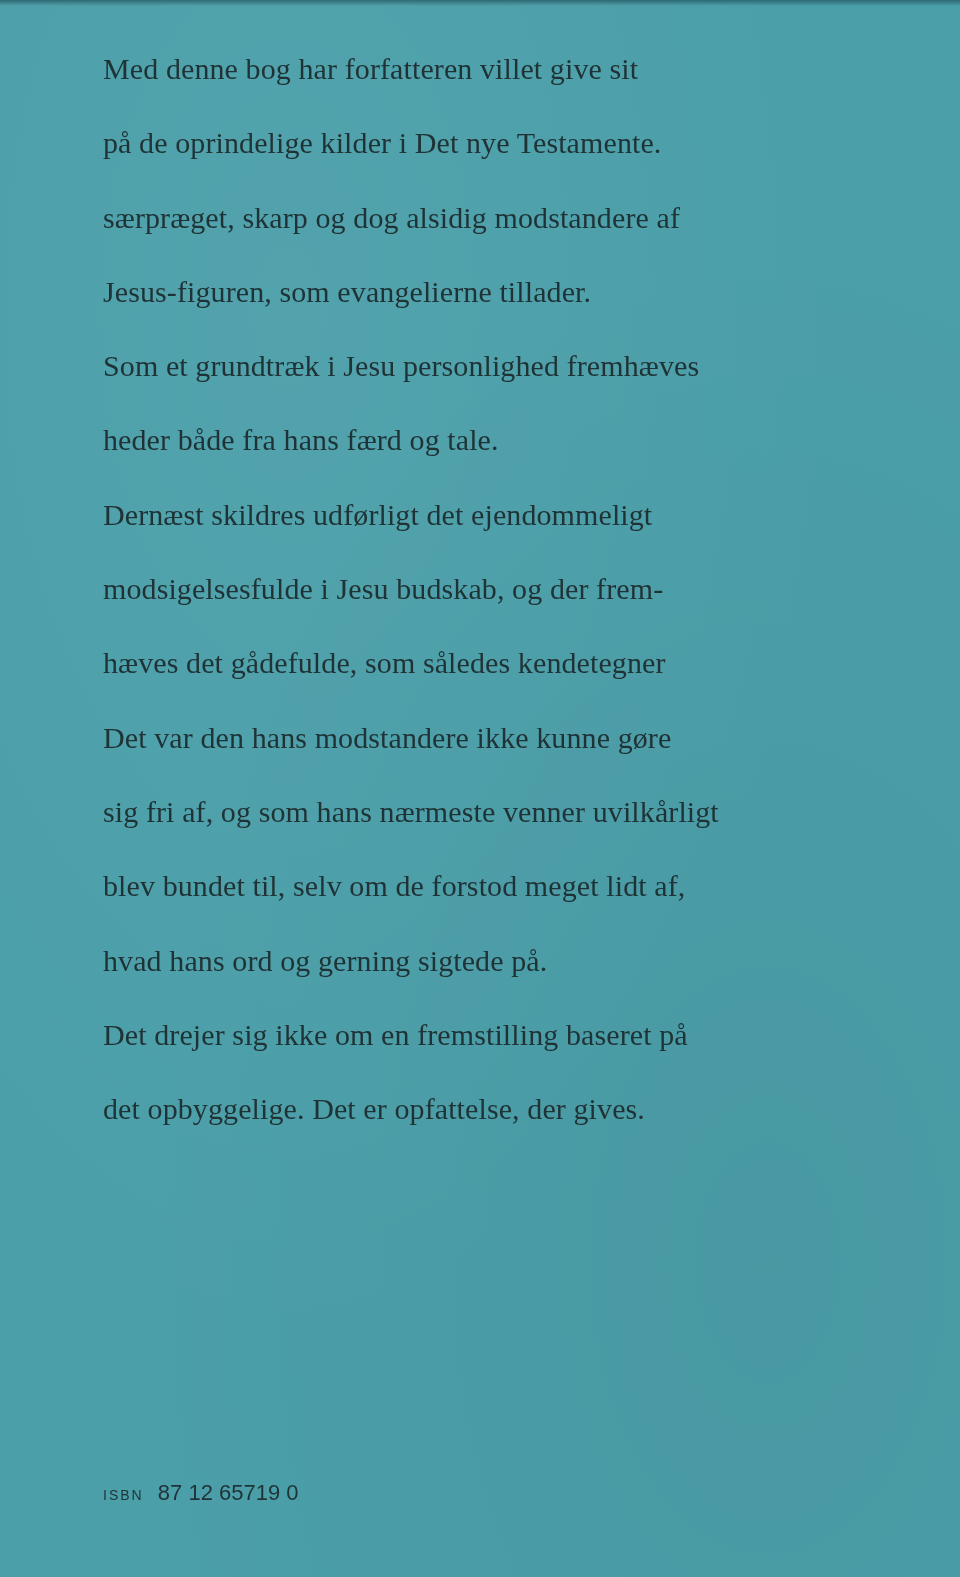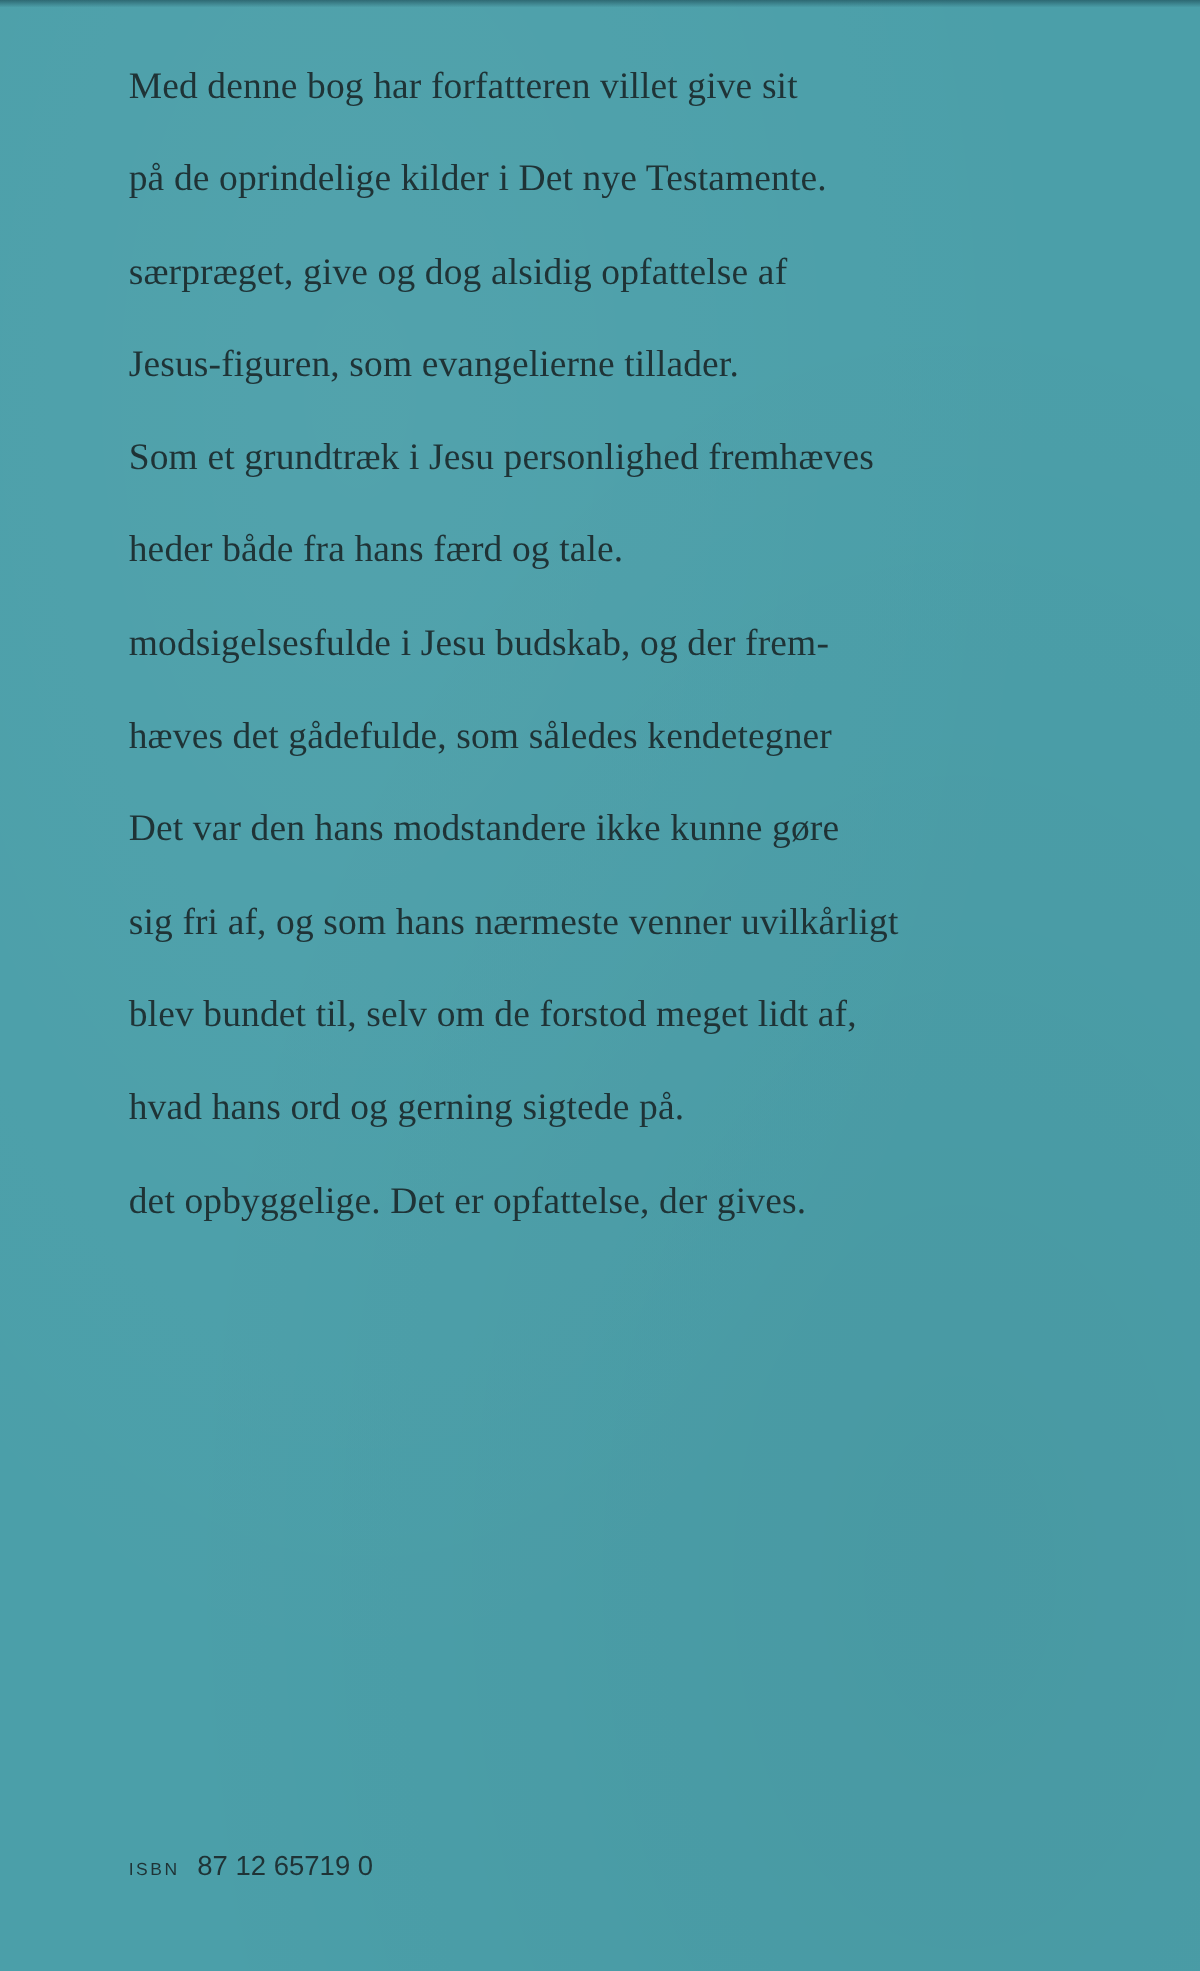--- a/index.html
+++ b/index.html
@@ -61,30 +61,32 @@
   </style>
 </head>
 <body>
 
 <div class="cover">
   <div class="top-shadow"></div>
 
   <div class="blurb">
     <span class="line">Med denne bog har forfatteren villet give sit</span>
     <span class="line">på de oprindelige kilder i Det nye Testamente.</span>
-    <span class="line">særpræget, give og dog alsidig opfattelse af</span>
+    <span class="line">særpræget, skarp og dog alsidig modstandere af</span>
     <span class="line">Jesus-figuren, som evangelierne tillader.</span>
     <span class="line">Som et grundtræk i Jesu personlighed fremhæves</span>
     <span class="line">heder både fra hans færd og tale.</span>
+    <span class="line">Dernæst skildres udførligt det ejendommeligt</span>
     <span class="line">modsigelsesfulde i Jesu budskab, og der frem-</span>
     <span class="line">hæves det gådefulde, som således kendetegner</span>
     <span class="line">Det var den hans modstandere ikke kunne gøre</span>
     <span class="line">sig fri af, og som hans nærmeste venner uvilkårligt</span>
     <span class="line">blev bundet til, selv om de forstod meget lidt af,</span>
     <span class="line">hvad hans ord og gerning sigtede på.</span>
+    <span class="line">Det drejer sig ikke om en fremstilling baseret på</span>
     <span class="line">det opbyggelige. Det er opfattelse, der gives.</span>
   </div>
 
   <div class="isbn">
     <span class="isbn-label">ISBN</span>
     <span class="isbn-number">87 12 65719 0</span>
   </div>
 </div>
 
 </body></html>

